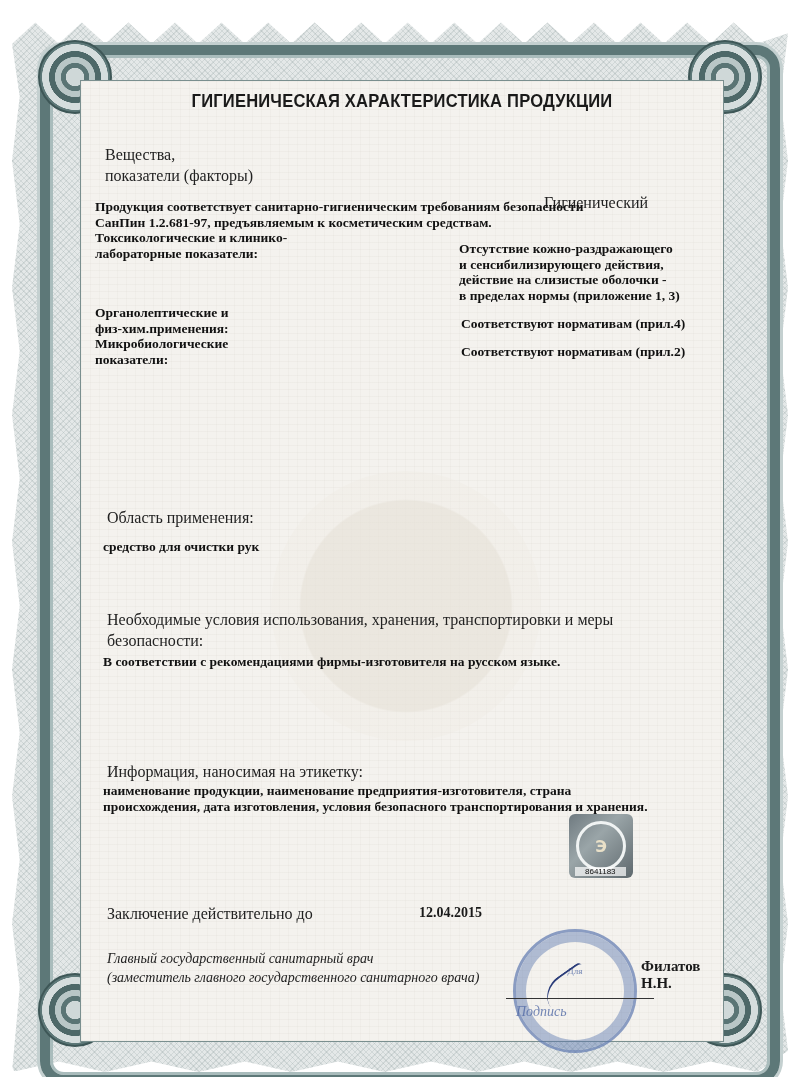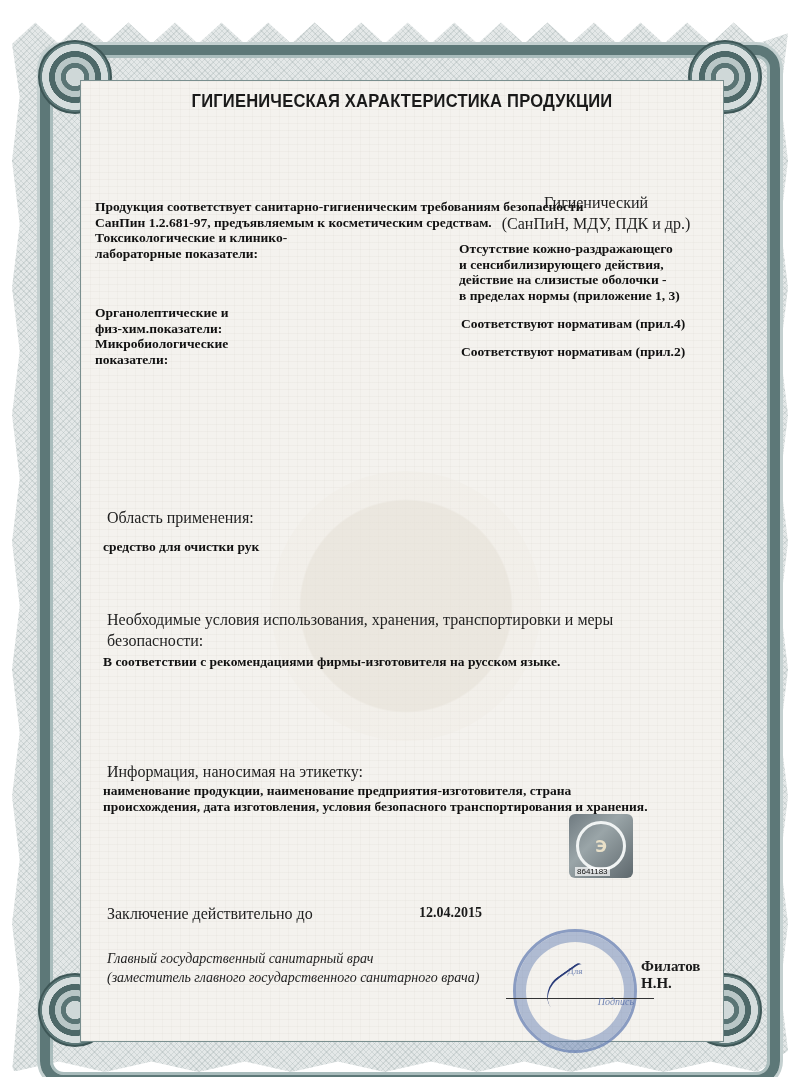--- a/index.html
+++ b/index.html
@@ -78,78 +78,81 @@
     background: linear-gradient(135deg, #6f7a80 0%, #9aa5a8 40%, #5e686d 100%);
     display: flex; align-items: center; justify-content: center;
   }
   .holo-ring {
     width: 44px; height: 44px; border-radius: 50%; border: 3px solid #f0f3f3;
     display: flex; align-items: center; justify-content: center;
     color: #e9e0c8; font-family: "DejaVu Sans", sans-serif; font-weight: bold; font-size: 16px;
   }
   .holo-num {
     position: absolute; bottom: 2px; left: 6px; font-size: 8px; color: #111;
-    font-family: "Liberation Sans", sans-serif; background: rgba(255,255,255,0.7); padding: 0 2px;
+    font-family: "Liberation Sans", sans-serif; background: rgba(255,255,255,0.7); padding: 0 10px;
   }
   
   .stamp {
     left: 432px; top: 848px; width: 118px; height: 118px; border-radius: 50%;
     border: 3px solid rgba(92,120,175,0.7);
     box-shadow: inset 0 0 0 8px rgba(255,255,255,0.0), inset 0 0 0 10px rgba(92,120,175,0.45);
     color: rgba(80,105,165,0.8); font-size: 9px; font-family: "Liberation Serif", serif;
   }
   .stamp-line {
     position: absolute; left: -10px; right: -20px; top: 66px; height: 1px; background: #333;
   }
   .stamp-text1 { position: absolute; top: 34px; width: 100%; text-align: center; }
-  .stamp-text2 { position: absolute; top: 64px; width: 100%; text-align: right; font-style: italic; font-size: 10px; }
+  .stamp-text2 { position: absolute; top: 72px; width: 100%; text-align: left; font-style: italic; font-size: 14px; }
   .signature {
     position: absolute; left: 30px; top: 40px; width: 50px; height: 40px;
     border-top: 2px solid #2b3d7a; border-radius: 50% 10% 40% 0; transform: rotate(-35deg);
   }
 </style>
 </head>
 <body>
 
 <div class="outer-band"></div>
 <div class="ribbon"></div>
 <div class="corner tl"></div>
 <div class="corner tr"></div>
 <div class="corner bl"></div>
 <div class="corner br"></div>
 
 <div class="paper">
   <div class="emblem"></div>
 
   <div class="abs title">ГИГИЕНИЧЕСКАЯ ХАРАКТЕРИСТИКА ПРОДУКЦИИ</div>
 
+  <div class="abs lbl" style="left:24px; top:63px;">
+    <div>Вещества,</div>
+    <div>показатели (факторы)</div>
+  </div>
   <div class="abs lbl center" style="left:400px; top:63px; width:230px;">
     <div>Гигиенический</div>
-    <div>(СанПиН, МДУ, ПДК и др.)</div>
   </div>
 
   <div class="abs bold" style="left:14px; top:118px;">
     <div>Продукция соответствует санитарно-гигиеническим требованиям безопасности</div>
     <div>СанПин 1.2.681-97, предъявляемым к косметическим средствам.</div>
   </div>
 
   <div class="abs bold" style="left:14px; top:149px;">
     <div>Токсикологические и клинико-</div>
     <div>лабораторные показатели:</div>
   </div>
   <div class="abs bold" style="left:378px; top:160px;">
     <div>Отсутствие кожно-раздражающего</div>
     <div>и сенсибилизирующего действия,</div>
     <div>действие на слизистые оболочки -</div>
     <div>в пределах нормы (приложение 1, 3)</div>
   </div>
 
   <div class="abs bold" style="left:14px; top:224px;">
     <div>Органолептические и</div>
-    <div>физ-хим.показатели:</div>
+    <div>физ-хим.применения:</div>
   </div>
   <div class="abs bold" style="left:380px; top:235px;">
     <div>Соответствуют нормативам (прил.4)</div>
   </div>
 
   <div class="abs bold" style="left:14px; top:255px;">
     <div>Микробиологические</div>
     <div>показатели:</div>
   </div>
   <div class="abs bold" style="left:380px; top:263px;">

